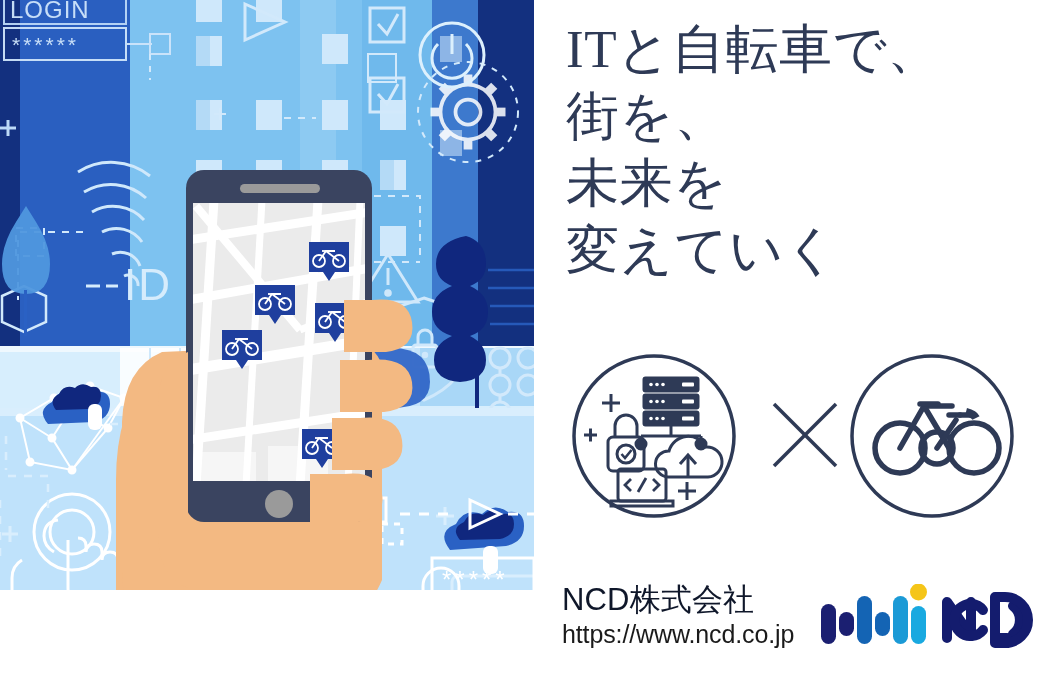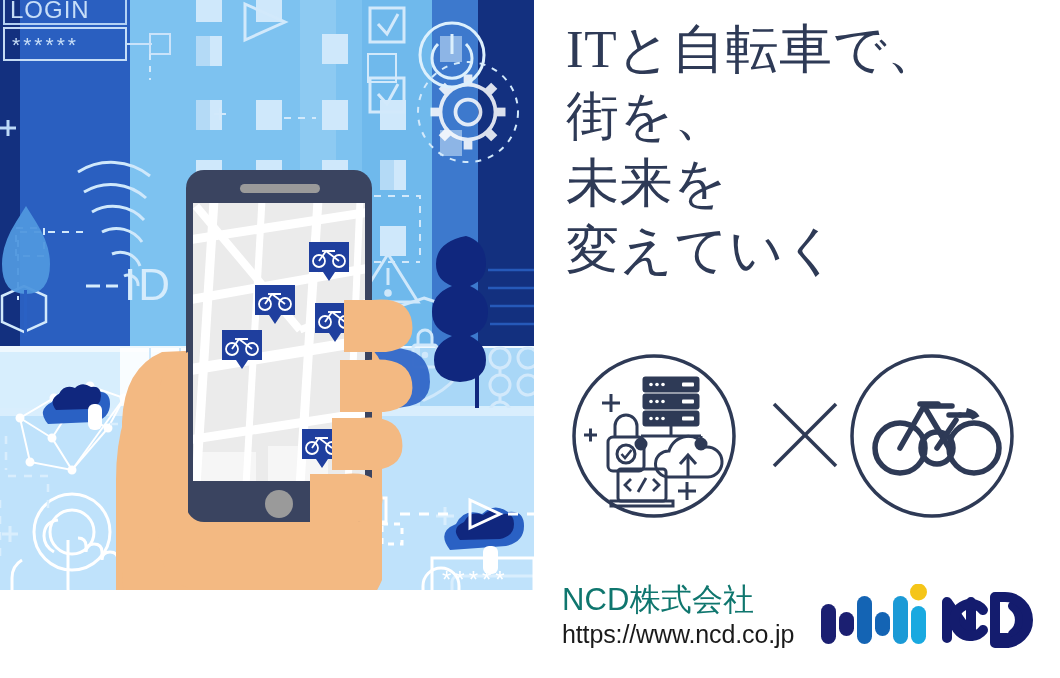--- a/index.html
+++ b/index.html
@@ -28,21 +28,21 @@
   .badges{position:absolute;left:24px;top:352px;width:470px;height:168px;}
   .badge-circle{position:absolute;top:0;width:168px;height:168px;}
   .bc-left{left:12px;}
   .bc-right{left:290px;}
   .xmark{position:absolute;left:210px;top:46px;width:74px;height:74px;}
 
   .footer{position:absolute;left:0;top:578px;width:526px;height:90px;}
   .company-block{position:absolute;left:28px;top:4px;}
   .company-name{
     font-family:"Liberation Sans",sans-serif;
-    font-size:31px;color:#0f766e;letter-spacing:0.005em;line-height:1.15;
+    font-size:31px;color:#0f172a;letter-spacing:0.005em;line-height:1.15;
     font-weight:400;
   }
   .company-url{
     font-family:"Liberation Sans",sans-serif;
     font-size:25px;color:#1a1a1a;letter-spacing:-0.005em;line-height:1.2;margin-top:1px;
     font-weight:400;
     text-align:right;
   }
   .logo-block{position:absolute;left:285px;top:6px;width:220px;height:64px;}
 </style>

